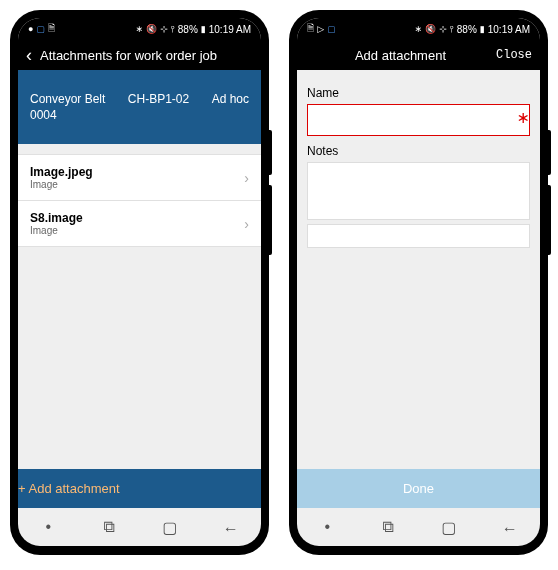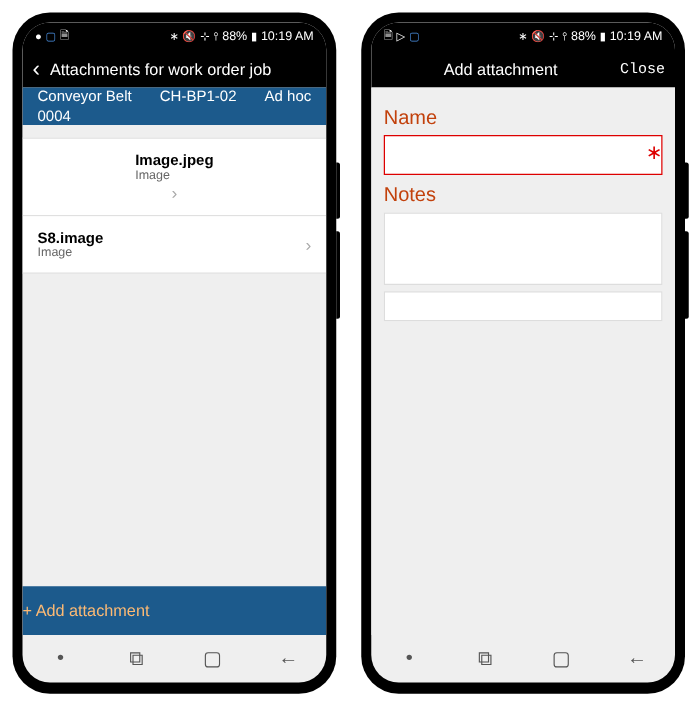--- a/index.html
+++ b/index.html
@@ -9,34 +9,34 @@
     .phone::after { content: ''; position: absolute; right: -3px; top: 175px; width: 3px; height: 70px; background: #000; border-radius: 0 2px 2px 0; }
     .screen { width: 100%; height: 490px; background: #efefef; border-radius: 22px 22px 0 0; overflow: hidden; display: flex; flex-direction: column; }
     .status-bar { height: 22px; background: #000; display: flex; align-items: center; justify-content: space-between; padding: 0 10px; color: #fff; font-size: 10px; }
     .status-left { display: flex; gap: 3px; align-items: center; }
     .status-right { display: flex; gap: 3px; align-items: center; }
     .app-header { height: 30px; background: #000; display: flex; align-items: center; padding: 0 8px; color: #fff; }
     .back-chev { font-size: 18px; margin-right: 8px; cursor: pointer; }
     .app-title { font-size: 13px; flex: 1; text-align: left; }
     .app-title.center { text-align: center; }
     .close-text { font-size: 12px; cursor: pointer; font-family: Liberation Mono, monospace; }
-    .blue-banner { background: #1c5a8c; color: #fff; padding: 0 12px; display: flex; justify-content: space-between; font-size: 12px; }
+    .blue-banner { background: #1c5a8c; color: #fff; padding: 22px 12px; display: flex; justify-content: space-between; font-size: 12px; }
     .banner-left { display: flex; flex-direction: column; gap: 2px; }
     .content { flex: 1; background: #efefef; overflow-y: auto; }
     .list-item { background: #fff; border-bottom: 1px solid #e0e0e0; padding: 10px 12px; display: flex; justify-content: space-between; align-items: center; cursor: pointer; }
-    .list-item:first-child { border-top: 1px solid #e0e0e0; margin-top: 10px; flex-direction: column; }
+    .list-item:first-child { border-top: 1px solid #e0e0e0; margin-top: 10px; }
     .item-info { display: flex; flex-direction: column; }
     .item-title { font-size: 12px; font-weight: 600; color: #000; }
     .item-sub { font-size: 10px; color: #666; }
     .chev-right { color: #aaa; font-size: 14px; }
     .bottom-bar { background: #1c5a8c; color: #fdba74; padding: 12px 0; font-size: 13px; cursor: pointer; }
     .nav-bar { height: 38px; background: #efefef; display: flex; justify-content: space-around; align-items: center; border-radius: 0 0 22px 22px; }
     .nav-icon { color: #555; font-size: 16px; cursor: pointer; width: 24px; text-align: center; }
     .form-content { background: #efefef; padding: 8px 10px; flex: 1; overflow-y: auto; }
-    .form-label { font-size: 16px; color: #c2410c; margin: 8px 0 4px; }
+    .form-label { font-size: 12px; color: #000000; margin: 8px 0 4px; }
     .form-input { width: 100%; background: #fff; border: 1px solid #d00; padding: 8px; font-size: 12px; position: relative; }
     .req-mark { position: absolute; right: 18px; color: #d00; font-size: 16px; margin-top: -28px; }
     .form-textarea { width: 100%; background: #fff; border: 1px solid #ddd; padding: 6px; height: 58px; resize: none; font-size: 12px; }
     .form-file { width: 100%; background: #fff; border: 1px solid #ddd; padding: 6px; height: 24px; font-size: 12px; }
     .btn-row { display: flex; gap: 10px; margin-top: 10px; }
     .action-btn { flex: 1; border: 1px solid #0078d4; color: #0078d4; background: #fff; padding: 8px 4px; font-size: 11px; display: flex; align-items: center; justify-content: center; gap: 4px; cursor: pointer; }
     .done-bar { background: #a8cfe6; color: #fff; text-align: center; padding: 12px 0; font-size: 13px; cursor: pointer; }
     .icon-svg { width: 14px; height: 14px; }
     .sb-icon { font-size: 9px; }
   </style>
@@ -124,20 +124,23 @@
       <span class="close-text">Close</span>
     </div>
     <div class="form-content">
       <div class="form-label">Name</div>
       <input class="form-input" type="text" style="">
       <div class="req-mark">∗</div>
       <div class="form-label">Notes</div>
       <textarea class="form-textarea" style=""></textarea>
       <div class="form-file"></div>
     </div>
+    <div class="done-bar">
+      <span>Done</span>
+    </div>
   </div>
   <div class="nav-bar">
     <span class="nav-icon">•</span>
     <span class="nav-icon">⧉</span>
     <span class="nav-icon">▢</span>
     <span class="nav-icon">←</span>
   </div>
 </div>
 
 </body></html>

